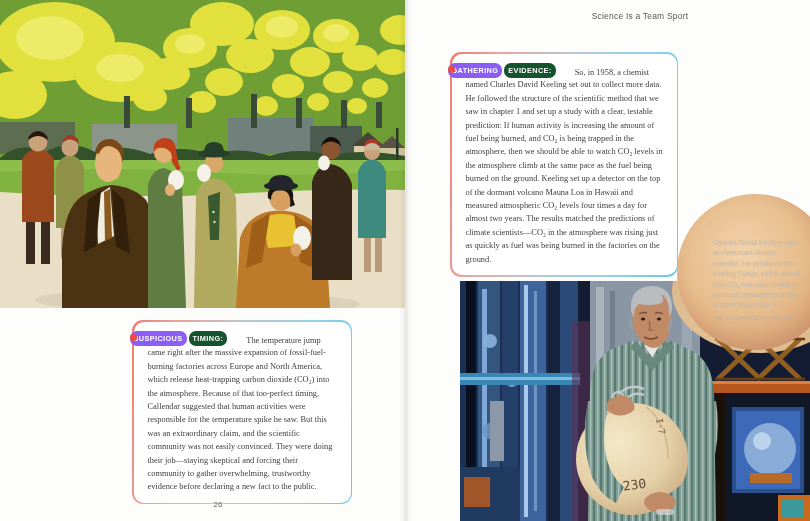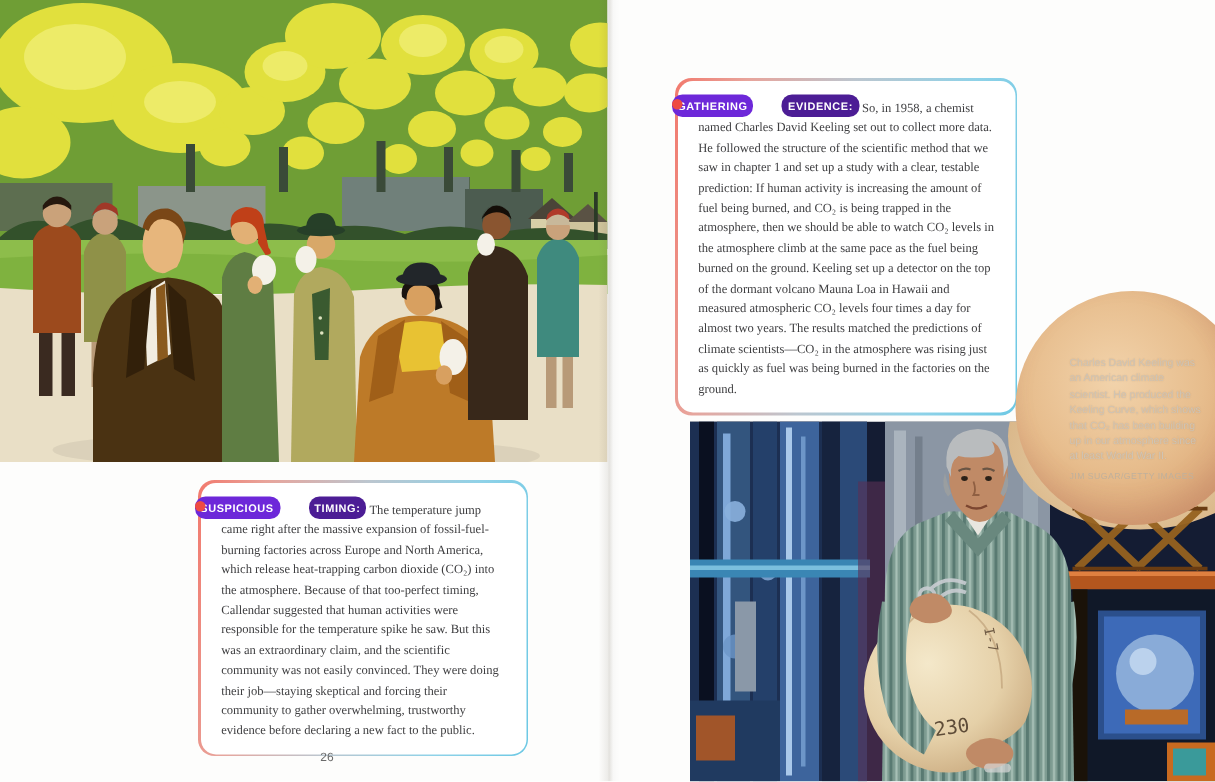--- a/index.html
+++ b/index.html
@@ -25,22 +25,22 @@
               background:linear-gradient(100deg,#f2796d 0%, #e8a49b 18%, #bcc6cf 45%, #8fd2e8 75%, #6cc8e4 100%);
               z-index:3; }
   .note-inner { background:#ffffff; border-radius:10px; padding:9px 13px 9px 13px; width:100%; height:100%; }
   .note-text { position:relative; font-family:"Liberation Serif", serif; color:#3e3e40;
                font-size:8.4px; line-height:13.4px; text-indent:-18px; padding-left:1px; }
   .bullet { position:absolute; left:-17px; top:3px; width:7px; height:7px; border-radius:50%;
             background:#ee4b43; }
   .pill { display:inline-block; text-indent:0; font-family:"Liberation Sans", sans-serif;
           font-weight:bold; font-size:7.3px; letter-spacing:0.4px; color:#ffffff;
           padding:1.5px 4px 1px 4px; border-radius:7px; vertical-align:1px; }
-  .pill-red { background:#6d28d9; margin-right:19px; }
-  .pill-cyan { background:#4c1d95; margin-right:2px; }
+  .pill-red { background:#8b5cf6; margin-right:2px; }
+  .pill-cyan { background:#14532d; margin-right:19px; }
 
   .box-gathering { left:450px; top:52px; width:228px; min-height:217px; }
   .box-suspicious { left:132px; top:320px; width:220px; min-height:172px; }
 
   
   .photo { position:absolute; left:460px; top:281px; width:350px; height:240px; z-index:2; }
 
   
   .caption-circle { position:absolute; left:677px; top:194px; width:156px; height:156px;
                     border-radius:50%; z-index:5;
@@ -195,20 +195,21 @@
       <rect x="375" y="232" width="7" height="40" fill="#b89a78"></rect>
       <path d="M358,172 Q362,160 372,159 Q382,160 386,172 L386,238 L358,238 Z" fill="#3f8a7e"></path>
       <circle cx="372" cy="152" r="8" fill="#c9a27b"></circle>
       <path d="M364,150 q1,-8 8,-8 q7,0 8,8 Z" fill="#c8b89a"></path>
       <path d="M364,147 q8,-8 16,0 l-1,-4 q-3,-4 -7,-4 q-4,0 -7,4 Z" fill="#b03a2a"></path>
     </g>
   </svg>
 
   <div class="fold"></div>
 
+  <div class="running-head">Science Is a Team Sport</div>
 
   <div class="folio">26</div>
 
   <div class="note-box box-gathering">
     <div class="note-inner">
       <p class="note-text">
         <span class="bullet"></span><span class="pill pill-red">GATHERING</span><span class="pill pill-cyan">EVIDENCE:</span><span>So, in 1958, a chemist named Charles David Keeling set out to collect more data. He followed the structure of the scientific method that we saw in chapter 1 and set up a study with a clear, testable prediction: If human activity is increasing the amount of fuel being burned, and CO₂ is being trapped in the atmosphere, then we should be able to watch CO₂ levels in the atmosphere climb at the same pace as the fuel being burned on the ground. Keeling set up a detector on the top of the dormant volcano Mauna Loa in Hawaii and measured atmospheric CO₂ levels four times a day for almost two years. The results matched the predictions of climate scientists—CO₂ in the atmosphere was rising just as quickly as fuel was being burned in the factories on the ground.</span>
       </p>
     </div>
   </div>

